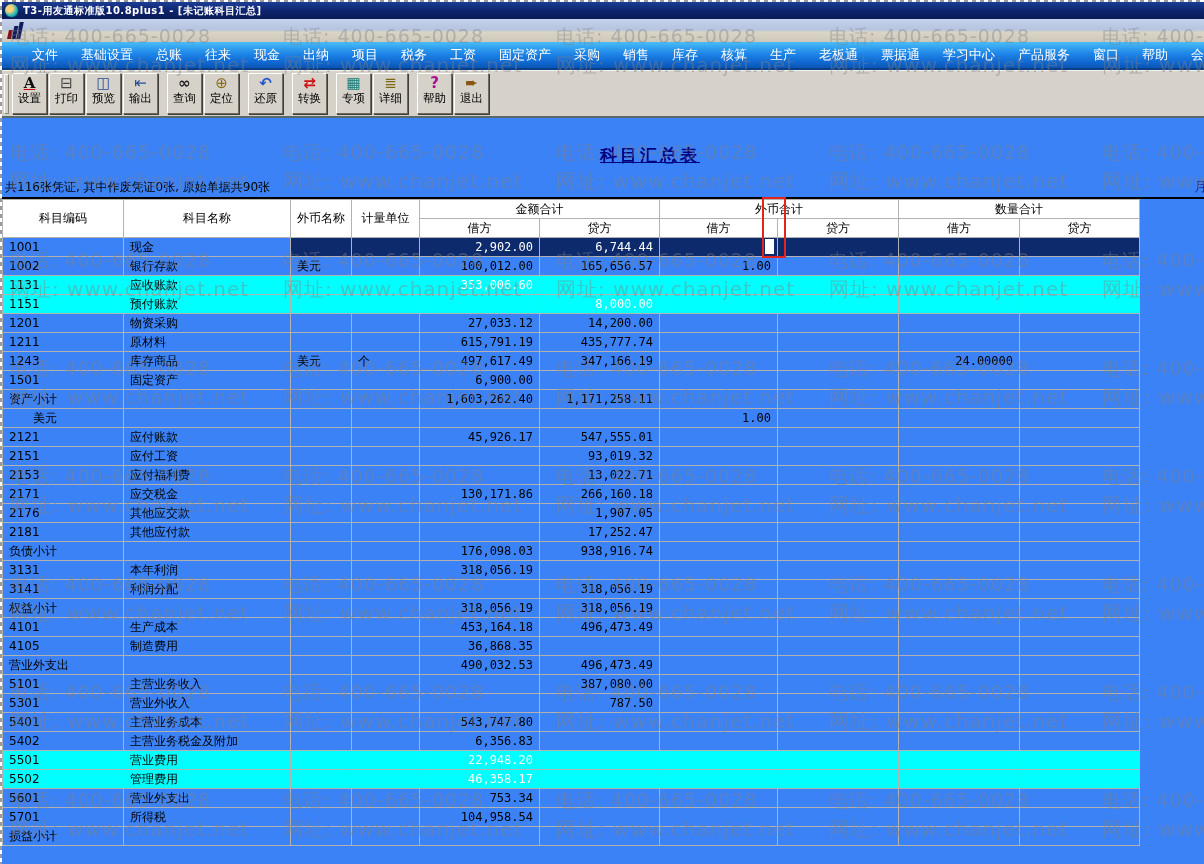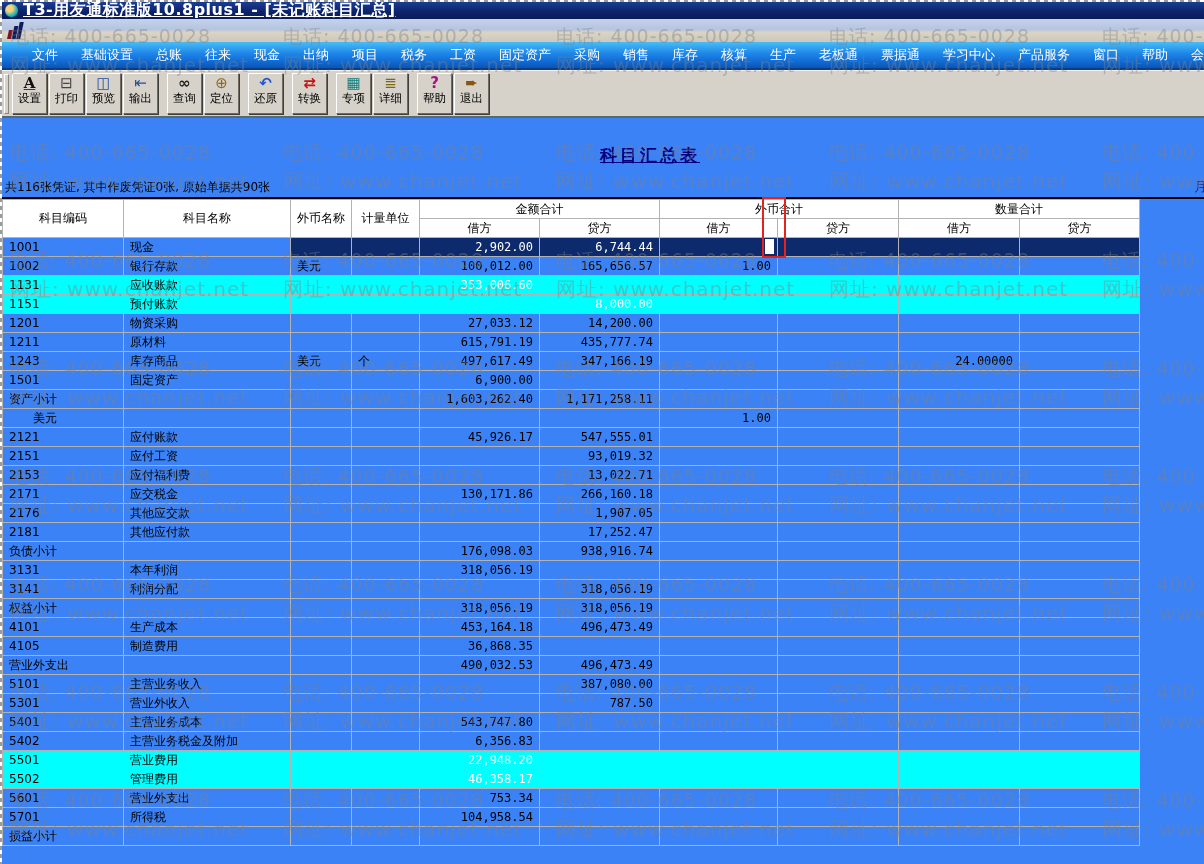--- a/index.html
+++ b/index.html
@@ -10,21 +10,21 @@
     background:repeating-linear-gradient(90deg,#fff 0 4px,#9a9a9a 4px 8px);}
   .edge-left{position:absolute;left:0;top:2px;width:2px;height:862px;z-index:60;
     background:repeating-linear-gradient(180deg,#fff 0 4px,#9a9a9a 4px 8px);}
   
   .titlebar{position:absolute;left:0;top:2px;width:1204px;height:17px;
     background:linear-gradient(180deg,#1b3d96 0%,#0c2168 60%,#0a1c58 100%);
     display:flex;align-items:center;padding-left:4px;box-sizing:border-box;}
   .app-icon{width:13px;height:13px;border-radius:50%;margin-right:4px;
     background:radial-gradient(circle at 35% 35%,#ffd27a 0 25%,#2ab5b5 60%,#0b6e8a 100%);
     border:1px solid #0a355e;}
-  .title-text{color:#fff;font-size:16px;font-weight:bold;letter-spacing:.5px;white-space:nowrap;text-decoration:underline;}
+  .title-text{color:#fff;font-size:10px;font-weight:bold;letter-spacing:.5px;white-space:nowrap;}
   
   .logoband{position:absolute;left:0;top:19px;width:1204px;height:23px;
     background:linear-gradient(180deg,#c6d2ea 0%,#b5c4e0 45%,#d9d4c6 58%,#cdc8ba 100%);}
   .ufida-logo{position:absolute;left:7px;top:3px;width:20px;height:17px;}
   .ufida-logo i{position:absolute;bottom:0;width:4px;background:#101c5e;transform:skewX(-12deg);}
   .ufida-logo i:nth-child(1){left:1px;height:9px;background:#7a1420;}
   .ufida-logo i:nth-child(2){left:6px;height:13px;}
   .ufida-logo i:nth-child(3){left:11px;height:17px;}
   
   .menubar{position:absolute;left:0;top:42px;width:1204px;height:28px;box-sizing:border-box;

